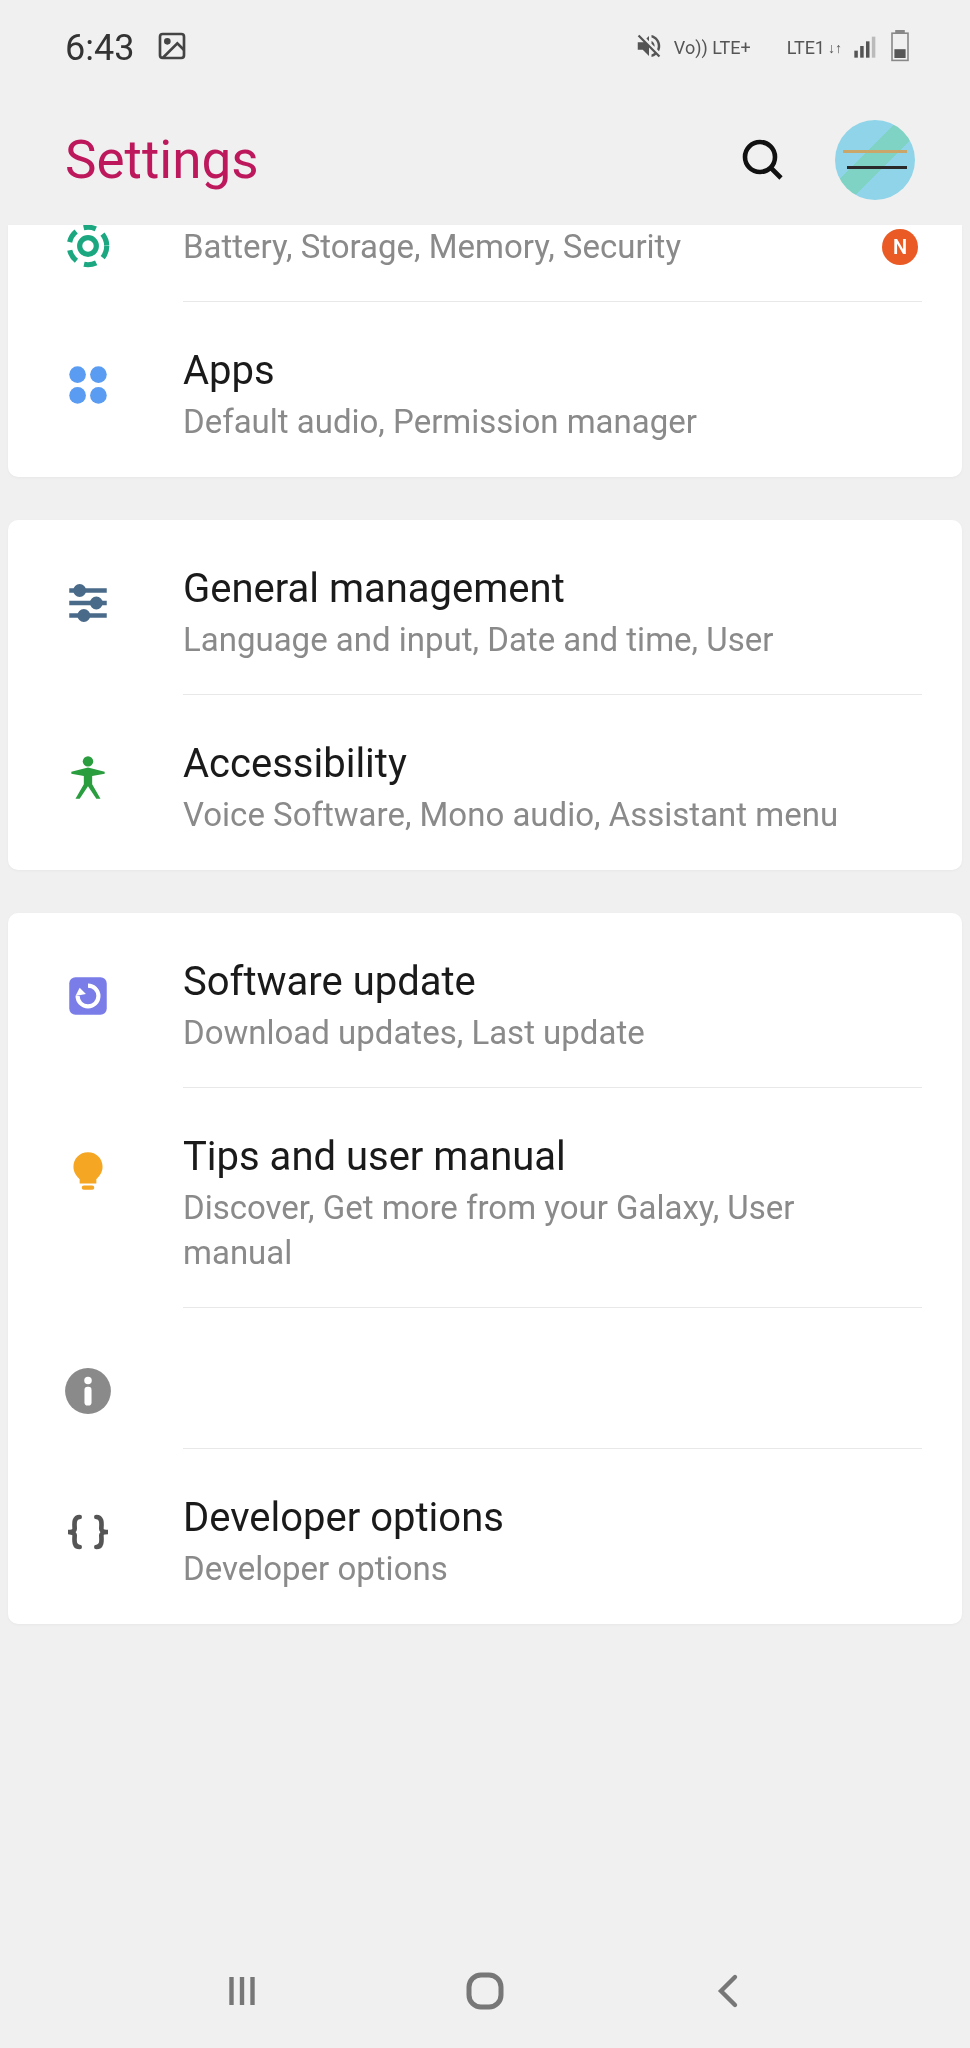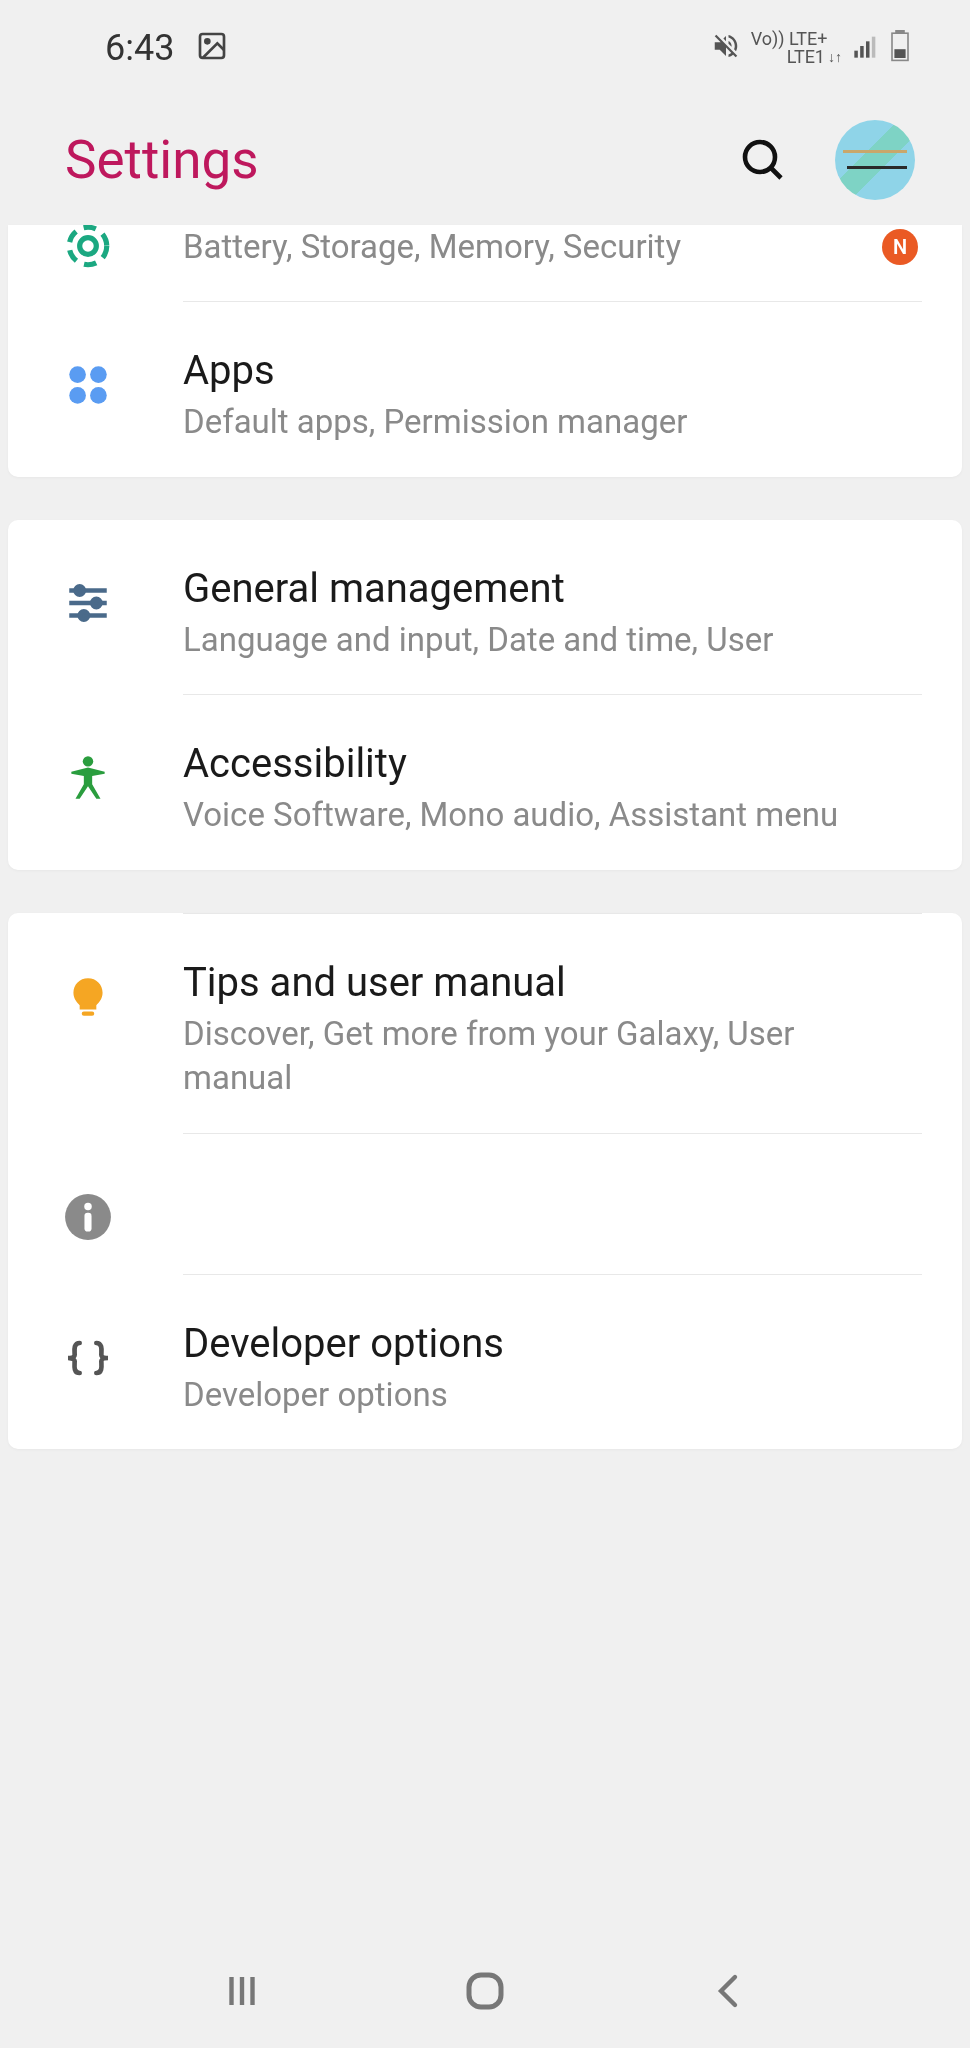--- a/index.html
+++ b/index.html
@@ -14,21 +14,21 @@
     
     
     .status-bar {
       height: 95px;
       display: flex;
       align-items: center;
       justify-content: space-between;
       padding: 0 60px 0 65px;
     }
     .status-left { display: flex; align-items: center; gap: 22px; }
-    .status-time { font-size: 36px; color: #333; font-weight: 400; margin-left: 40px; }
+    .status-time { font-size: 36px; color: #333; font-weight: 400; }
     .status-right { display: flex; align-items: center; gap: 10px; }
     .network-text { font-size: 18px; color: #555; line-height: 1; text-align: left; }
     
     
     .header {
       height: 130px;
       display: flex;
       align-items: center;
       justify-content: space-between;
       padding: 0 55px 0 65px;
@@ -162,21 +162,21 @@
           <path d="M21 15l-5-5L5 21"></path>
         </svg>
     </span>
   </div>
   <div class="status-right">
     <span>
       <svg width="30" height="30" viewBox="0 0 24 24" fill="#555">
           <path d="M16.5 12c0-1.77-1.02-3.29-2.5-4.03v2.21l2.45 2.45c.03-.2.05-.41.05-.63zm2.5 0c0 .94-.2 1.82-.54 2.64l1.51 1.51C20.63 14.91 21 13.5 21 12c0-4.28-2.99-7.86-7-8.77v2.06c2.89.86 5 3.54 5 6.71zM4.27 3L3 4.27 7.73 9H3v6h4l5 5v-6.73l4.25 4.25c-.67.52-1.42.93-2.25 1.18v2.06c1.38-.31 2.63-.95 3.69-1.81L19.73 21 21 19.73l-9-9L4.27 3zM12 4L9.91 6.09 12 8.18V4z"></path>
         </svg>
     </span>
-    <div style="display:flex;flex-direction:column;line-height:1;">
+    <div style="display:flex;flex-direction:row;line-height:1;">
       <span class="network-text">Vo)) LTE+</span>
       <span class="network-text" style="display:flex;align-items:center;gap:3px;margin-left:36px;">
           <span>LTE1</span>
           <span style="font-size:14px;">↓↑</span>
         </span>
     </div>
     <span>
       <svg width="28" height="28" viewBox="0 0 24 24">
           <rect x="2" y="16" width="3" height="6" fill="#555"></rect>
           <rect x="7" y="12" width="3" height="10" fill="#555"></rect>
@@ -228,21 +228,21 @@
       <div class="row-icon">
         <svg class="icn" viewBox="0 0 24 24">
           <circle cx="7" cy="7" r="4" fill="#5a9cf2"></circle>
           <circle cx="17" cy="7" r="4" fill="#5a9cf2"></circle>
           <circle cx="7" cy="17" r="4" fill="#5a9cf2"></circle>
           <circle cx="17" cy="17" r="4" fill="#5a9cf2"></circle>
         </svg>
       </div>
       <div class="row-text">
         <div class="row-title">Apps</div>
-        <div class="row-sub">Default apps, Permission manager</div>
+        <div class="row-sub">Default audio, Permission manager</div>
       </div>
     </div>
   </div>
 
   <div class="card">
     <div class="row">
       <div class="row-icon">
         <svg class="icn" viewBox="0 0 24 24" stroke="#4a6a8a" stroke-width="2.2">
           <line x1="3" y1="6" x2="21" y2="6"></line>
             <circle cx="8" cy="6" r="2" fill="#4a6a8a"></circle>
@@ -266,20 +266,33 @@
         </svg>
       </div>
       <div class="row-text">
         <div class="row-title">Accessibility</div>
         <div class="row-sub">Voice Software, Mono audio, Assistant menu</div>
       </div>
     </div>
   </div>
 
   <div class="card">
+    <div class="row">
+      <div class="row-icon">
+        <svg class="icn" viewBox="0 0 24 24">
+          <rect x="3" y="3" width="18" height="18" rx="3" fill="#7a7de8"></rect>
+          <path d="M12 7 A5 5 0 1 1 7 12" fill="none" stroke="#fff" stroke-width="2"></path>
+          <path d="M8 8 L6 12 L11 11 Z" fill="#fff"></path>
+        </svg>
+      </div>
+      <div class="row-text">
+        <div class="row-title">Software update</div>
+        <div class="row-sub">Download updates, Last update</div>
+      </div>
+    </div>
     <div class="row-divider"></div>
     <div class="row">
       <div class="row-icon">
         <svg class="icn" viewBox="0 0 24 24" fill="#f5a623">
           <path d="M12 3 C8 3 5 6 5 10 C5 13 7 15 8 16 L8 18 L16 18 L16 16 C17 15 19 13 19 10 C19 6 16 3 12 3 Z"></path>
           <rect x="9" y="19" width="6" height="2" rx="1"></rect>
         </svg>
       </div>
       <div class="row-text">
         <div class="row-title">Tips and user manual</div>

